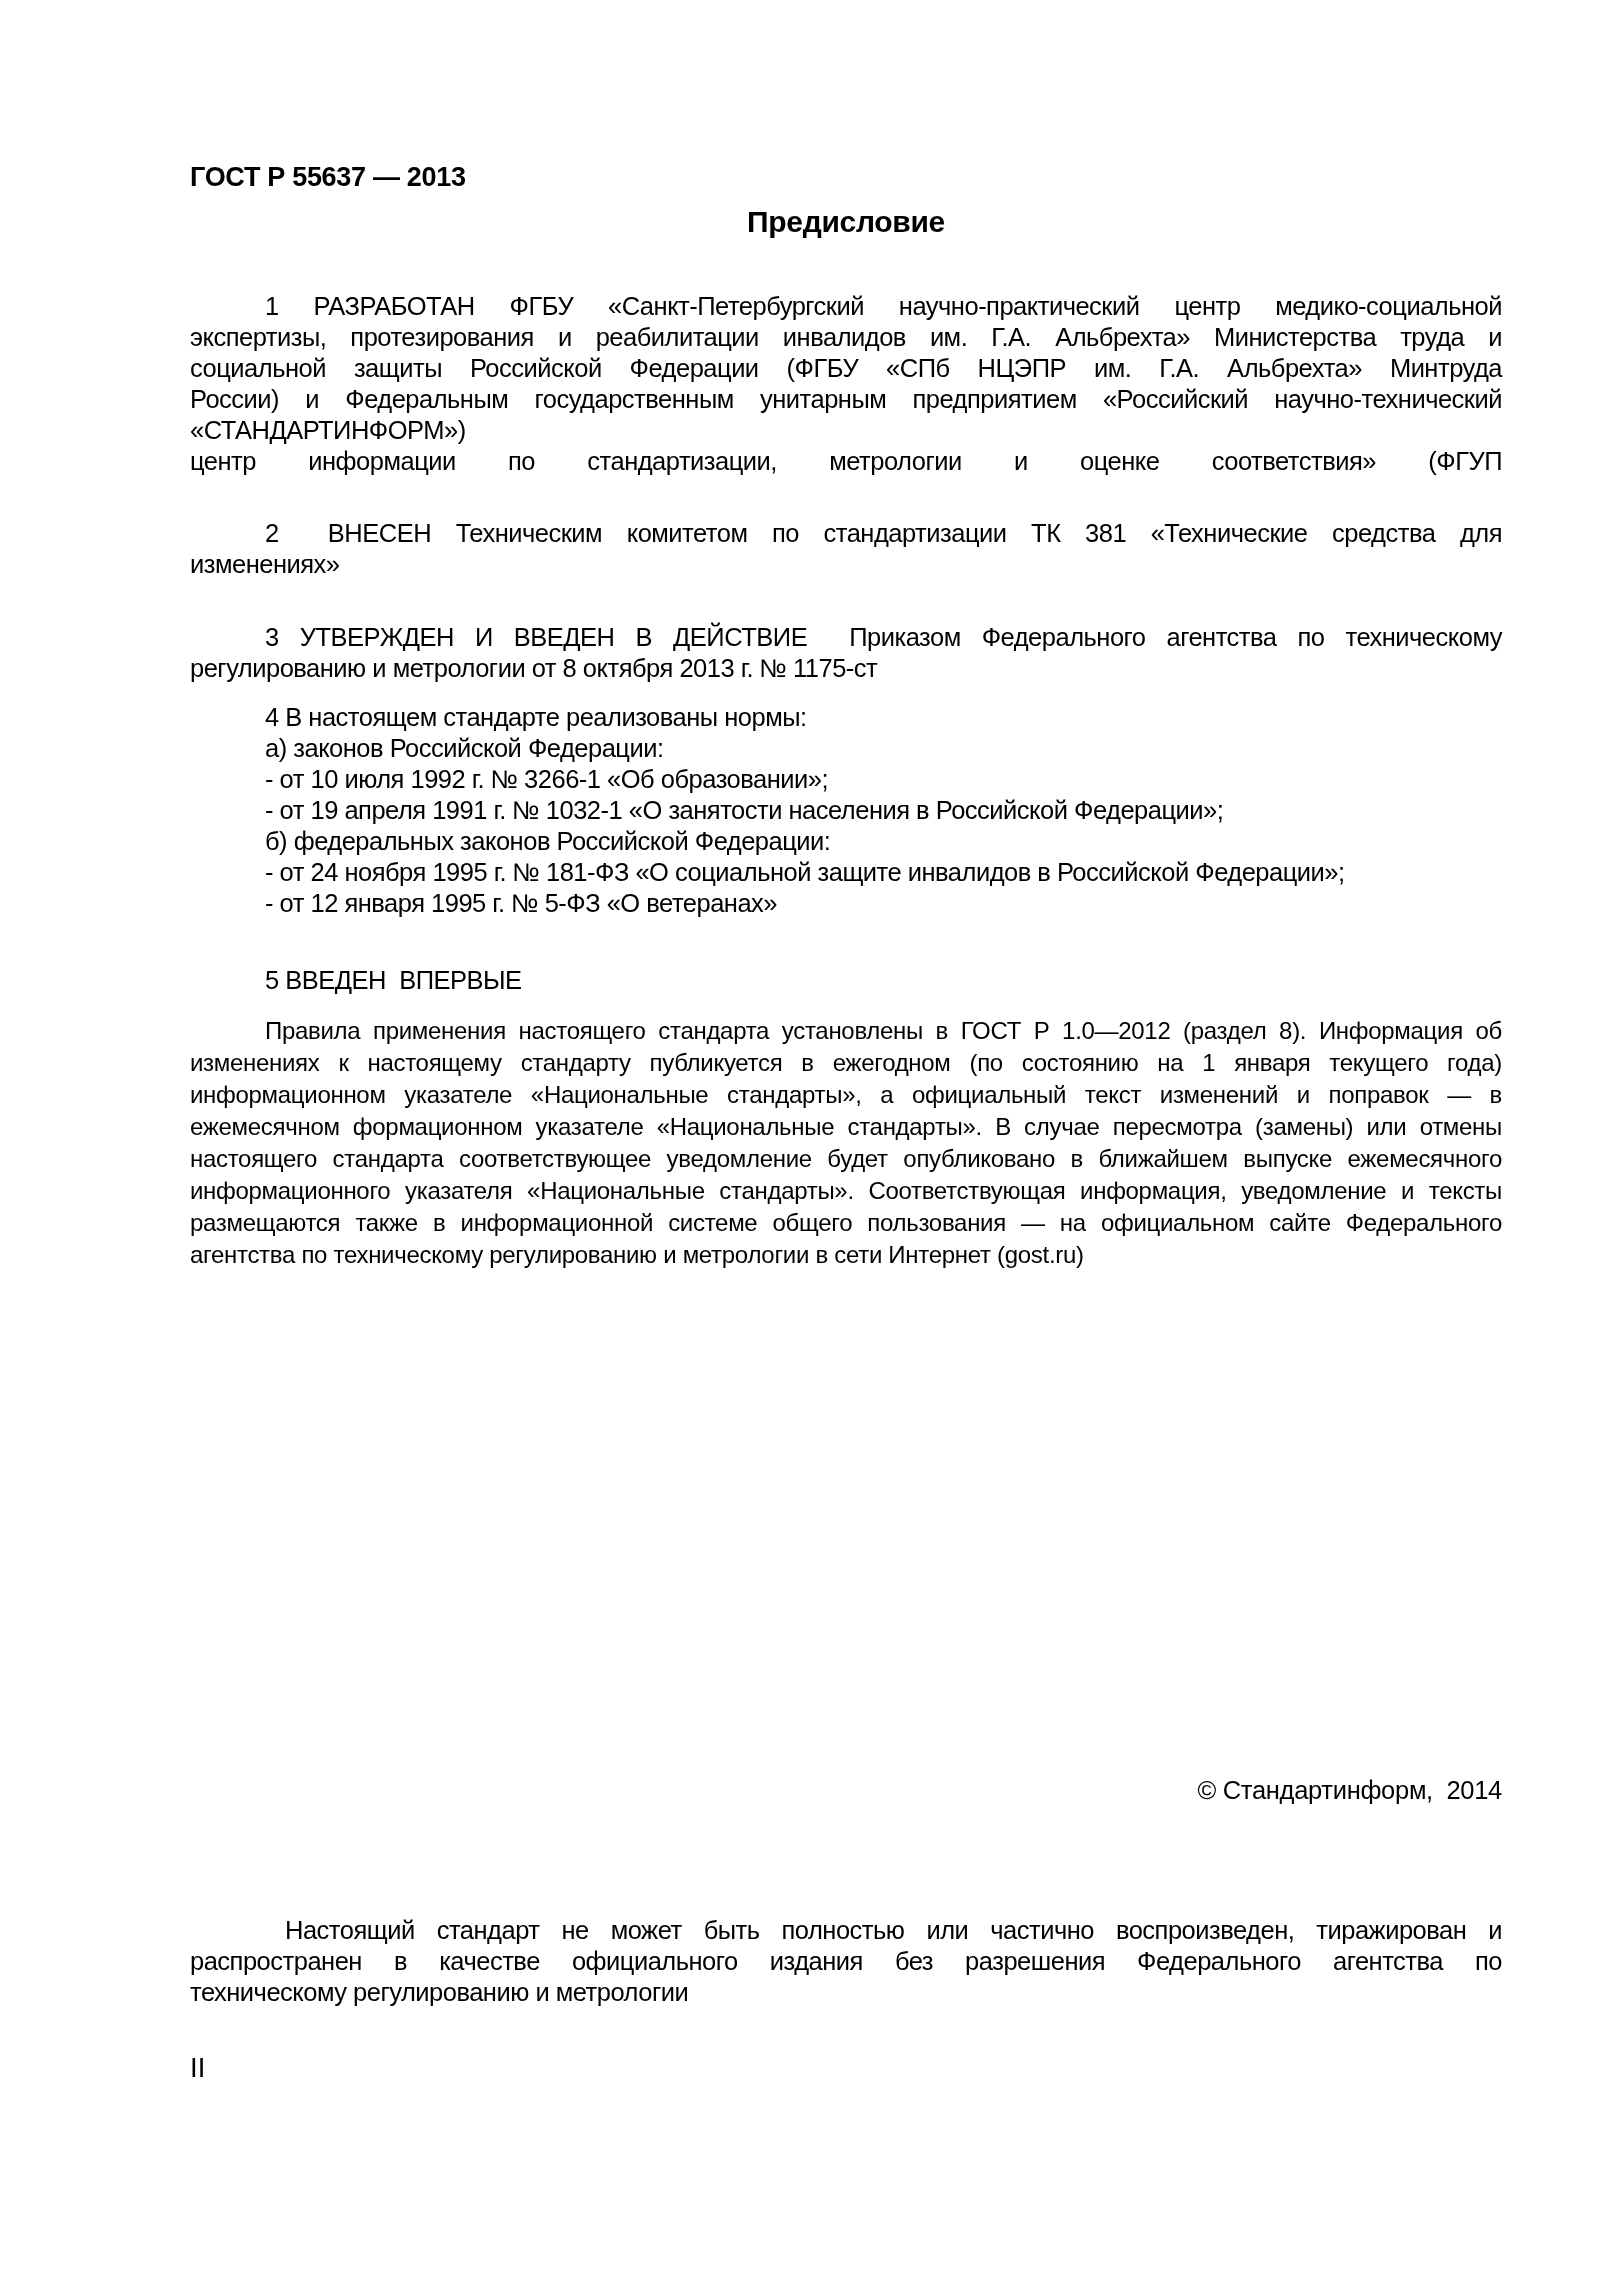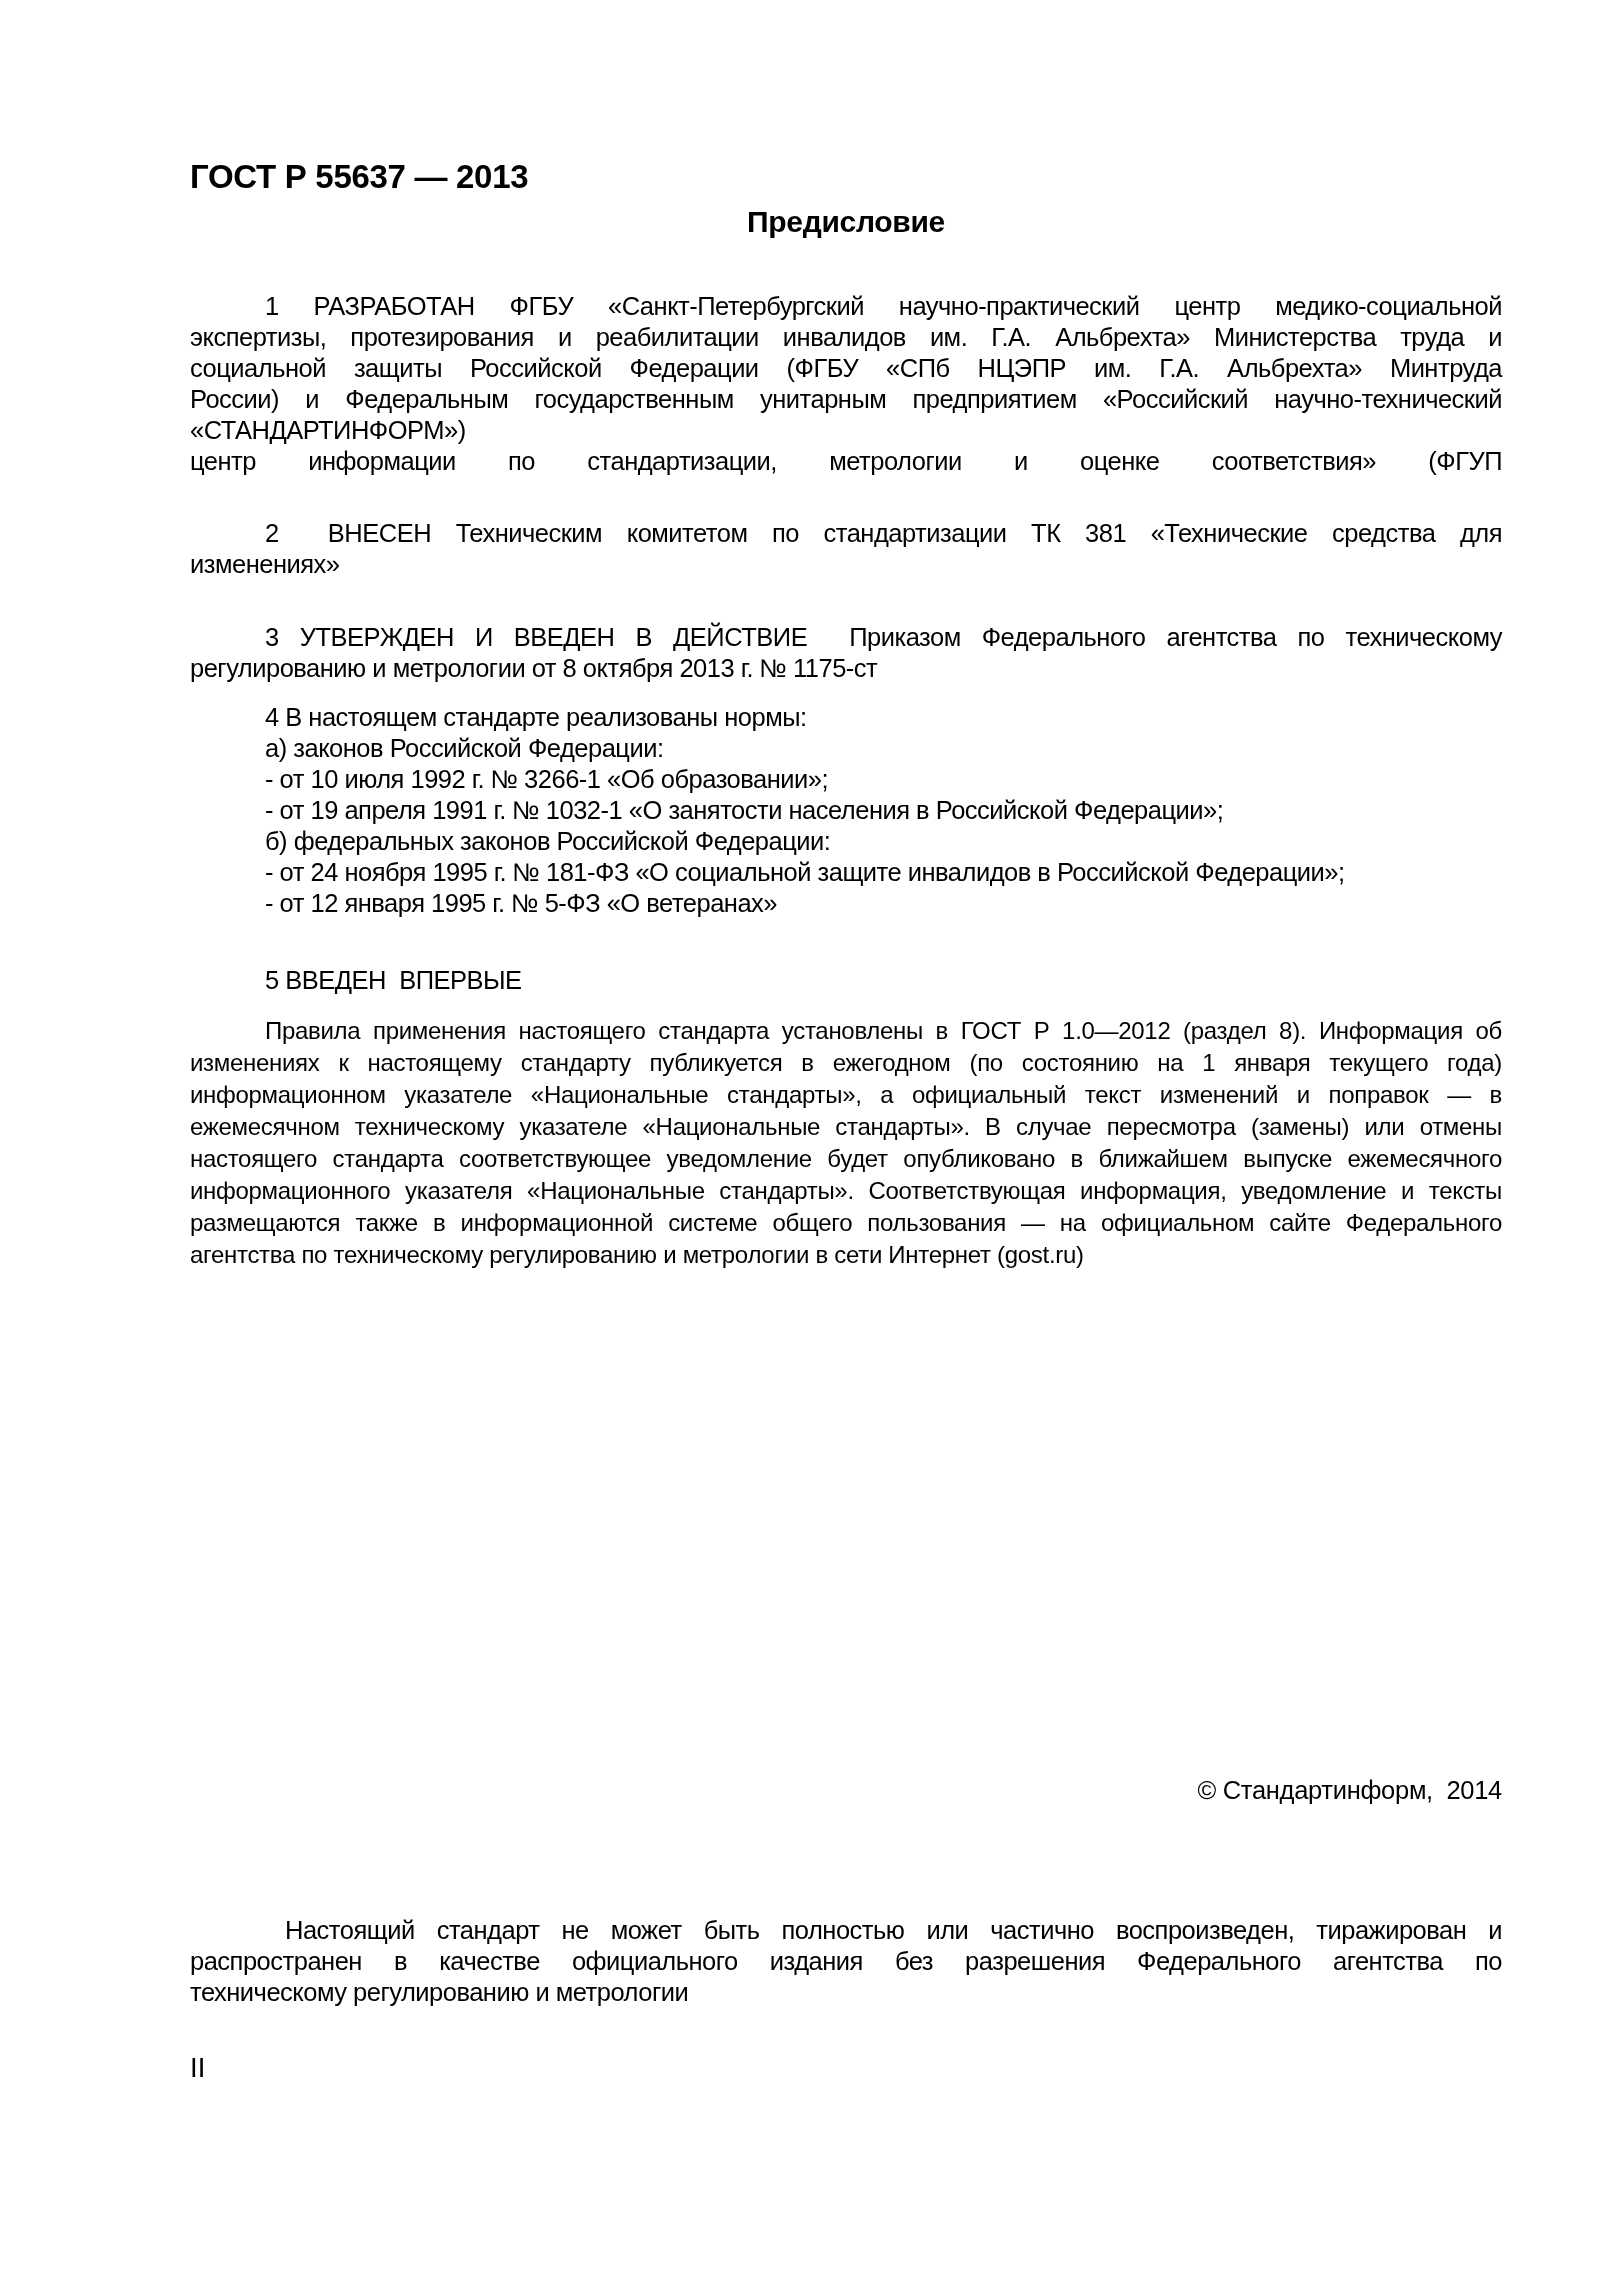--- a/index.html
+++ b/index.html
@@ -12,21 +12,21 @@
     width: 1623px;
     height: 2295px;
     background: #ffffff;
     color: #000000;
     font-family: "Liberation Sans", "DejaVu Sans", sans-serif;
     box-sizing: border-box;
     padding: 160px 121px 0 190px; 
     overflow: hidden;
   }
   .doc-header {
-    font-size: 33px;
+    font-size: 27px;
     font-weight: bold;
     line-height: 34px;
     letter-spacing: -0.3px;
     text-align: left;
   }
   .doc-title {
     margin-top: 10px;
     font-size: 30px;
     font-weight: bold;
     line-height: 35px;
@@ -112,21 +112,21 @@
   </div>
 
   <div class="clause5">
     <div class="ln ind">5 ВВЕДЕН&nbsp; ВПЕРВЫЕ</div>
   </div>
 
   <div class="note">
     <div class="ln note-ln stretch ind">Правила применения настоящего стандарта установлены в ГОСТ Р 1.0—2012 (раздел 8). Информация об</div>
     <div class="ln note-ln stretch">изменениях к настоящему стандарту публикуется в ежегодном (по состоянию на 1 января текущего года)</div>
     <div class="ln note-ln stretch">информационном указателе «Национальные стандарты», а официальный текст изменений и поправок — в</div>
-    <div class="ln note-ln stretch">ежемесячном техническому указателе «Национальные стандарты». В случае пересмотра (замены) или отмены</div>
+    <div class="ln note-ln stretch">ежемесячном формационном указателе «Национальные стандарты». В случае пересмотра (замены) или отмены</div>
     <div class="ln note-ln stretch">настоящего стандарта соответствующее уведомление будет опубликовано в ближайшем выпуске ежемесячного</div>
     <div class="ln note-ln stretch">информационного указателя «Национальные стандарты». Соответствующая информация, уведомление и тексты</div>
     <div class="ln note-ln stretch">размещаются также в информационной системе общего пользования — на официальном сайте Федерального</div>
     <div class="ln note-ln">агентства по техническому регулированию и метрологии в сети Интернет (gost.ru)</div>
   </div>
 
   <div class="copyright-line">© Стандартинформ,&nbsp; 2014</div>
 
   <div class="restriction">
     <div class="ln stretch rind">Настоящий стандарт не может быть полностью или частично воспроизведен, тиражирован и</div>

